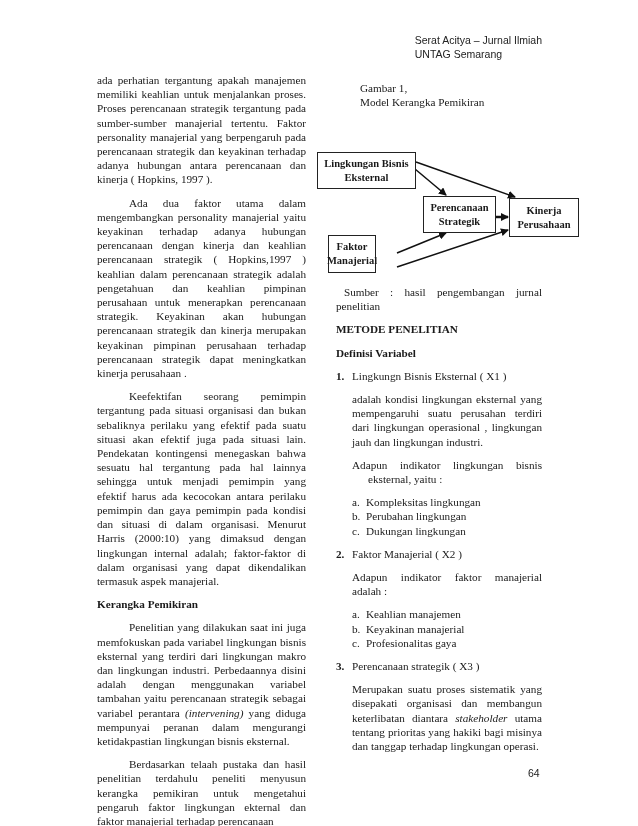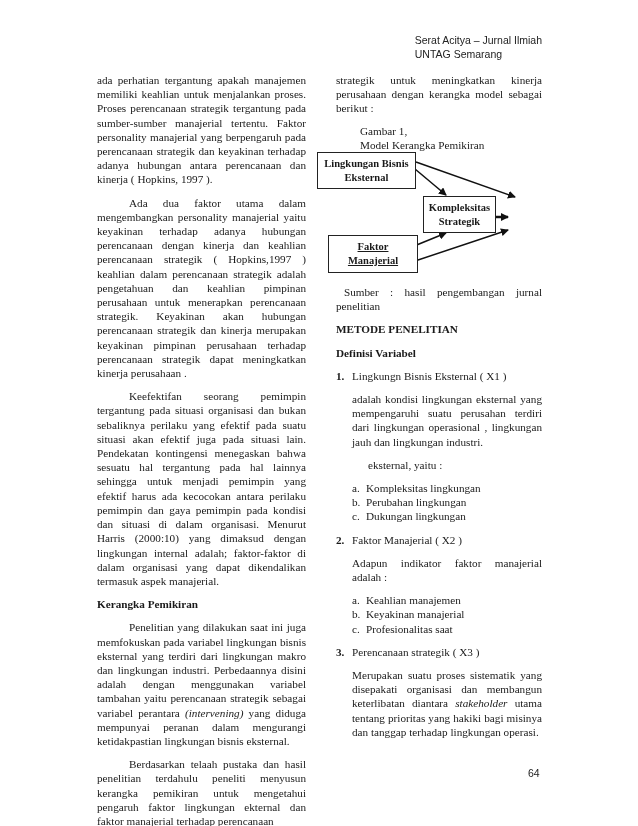--- a/index.html
+++ b/index.html
@@ -37,21 +37,20 @@
 <div class="col col-left">
   <p class="mb">ada perhatian tergantung apakah manajemen memiliki keahlian untuk menjalankan proses. Proses perencanaan strategik tergantung pada sumber-sumber manajerial tertentu. Faktor personality manajerial yang berpengaruh pada perencanaan strategik dan keyakinan terhadap adanya hubungan antara perencanaan dan kinerja ( Hopkins, 1997 ).</p>
   <p class="indent mb">Ada dua faktor utama dalam mengembangkan personality manajerial yaitu keyakinan terhadap adanya hubungan perencanaan dengan kinerja dan keahlian perencanaan strategik ( Hopkins,1997 ) keahlian dalam perencanaan strategik adalah pengetahuan dan keahlian pimpinan perusahaan untuk menerapkan perencanaan strategik. Keyakinan akan hubungan perencanaan strategik dan kinerja merupakan keyakinan pimpinan perusahaan terhadap perencanaan strategik dapat meningkatkan kinerja perusahaan .</p>
   <p class="indent mb">Keefektifan seorang pemimpin tergantung pada situasi organisasi dan bukan sebaliknya perilaku yang efektif pada suatu situasi akan efektif juga pada situasi lain. Pendekatan kontingensi menegaskan bahwa sesuatu hal tergantung pada hal lainnya sehingga untuk menjadi pemimpin yang efektif harus ada kecocokan antara perilaku pemimpin dan gaya pemimpin pada kondisi dan situasi di dalam organisasi. Menurut Harris (2000:10) yang dimaksud dengan lingkungan internal adalah; faktor-faktor di dalam organisasi yang dapat dikendalikan termasuk aspek manajerial.</p>
   <div class="heading">Kerangka Pemikiran</div>
   <p class="indent mb"><span>Penelitian yang dilakukan saat ini juga memfokuskan pada variabel lingkungan bisnis eksternal yang terdiri dari lingkungan makro dan lingkungan industri. Perbedaannya disini adalah dengan menggunakan variabel tambahan yaitu perencanaan strategik sebagai variabel perantara </span><i>(intervening)</i><span> yang diduga mempunyai peranan dalam mengurangi ketidakpastian lingkungan bisnis eksternal.</span></p>
   <p class="indent">Berdasarkan telaah pustaka dan hasil penelitian terdahulu peneliti menyusun kerangka pemikiran untuk mengetahui pengaruh faktor lingkungan ekternal dan faktor manajerial terhadap perencanaan</p>
 </div>
 
 <div class="col col-right">
-  <p>strategik untuk meningkatkan kinerja perusahaan dengan kerangka model sebagai berikut :</p>
   <div class="fig-caption">
     <div>Gambar 1,</div>
     <div>Model Kerangka Pemikiran</div>
   </div>
 </div>
 
 <div class="diagram">
   <svg width="300" height="135" style="position:absolute;left:0;top:0;">
     <defs>
       <marker id="ah" markerWidth="8" markerHeight="8" refX="7" refY="4" orient="auto" markerUnits="userSpaceOnUse">
@@ -67,41 +66,46 @@
 
     <line x1="92" y1="108" x2="141" y2="88" stroke="#111" stroke-width="1.5" marker-end="url(#ah)"></line>
 
     <line x1="92" y1="122" x2="203" y2="85" stroke="#111" stroke-width="1.5" marker-end="url(#ah)"></line>
   </svg>
   <div class="dbox" style="left:12px;top:7px;width:99px;height:37px;text-align:center;">
     <div>Lingkungan Bisnis</div>
     <div>Eksternal</div>
   </div>
   <div class="dbox" style="left:118px;top:51px;width:73px;height:37px;">
-    <div>Kompleksitas</div>
+    <div>Perencanaan</div>
     <div>Strategik</div>
   </div>
-  <div class="dbox" style="left:23px;top:90px;width:90px;height:38px;text-decoration:underline;">
+  <div class="dbox" style="left:204px;top:53px;width:70px;height:39px;">
+    <div>Kinerja</div>
+    <div>Perusahaan</div>
+  </div>
+  <div class="dbox" style="left:23px;top:90px;width:48px;height:38px;">
     <div>Faktor</div>
     <div>Manajerial</div>
   </div>
 </div>
 
 <div class="col" style="left:336px; top:285px; width:206px;">
   <p class="mb" style="text-indent:8px;">Sumber : hasil pengembangan jurnal penelitian</p>
   <div class="heading">METODE PENELITIAN</div>
   <div class="heading">Definisi Variabel</div>
 
   <div class="num-item">
     <span class="num">1.</span>
     <span>Lingkungn Bisnis Eksternal ( X1 )</span>
   </div>
   <div class="sub">
     <p>adalah kondisi lingkungan eksternal yang mempengaruhi suatu perusahan terdiri dari lingkungan operasional , lingkungan jauh dan lingkungan industri.</p>
     <p style="margin-bottom:9px;">
+      <span style="display:block;text-align:justify;text-align-last:justify;">Adapun indikator lingkungan bisnis</span>
       <span style="display:block;padding-left:16px;">eksternal, yaitu :</span>
     </p>
     <ul>
       <li>
           <span class="ltr">a.</span>
           <span>Kompleksitas lingkungan</span>
         </li>
       <li>
           <span class="ltr">b.</span>
           <span>Perubahan lingkungan</span>
@@ -123,21 +127,21 @@
       <li>
           <span class="ltr">a.</span>
           <span>Keahlian manajemen</span>
         </li>
       <li>
           <span class="ltr">b.</span>
           <span>Keyakinan manajerial</span>
         </li>
       <li>
           <span class="ltr">c.</span>
-          <span>Profesionalitas saat</span>
+          <span>Profesionalitas gaya</span>
         </li>
     </ul>
   </div>
 
   <div class="num-item">
     <span class="num">3.</span>
     <span>Perencanaan strategik ( X3 )</span>
   </div>
   <div class="sub">
     <p><span>Merupakan suatu proses sistematik yang disepakati organisasi dan membangun keterlibatan diantara </span><i>stakeholder</i><span> utama tentang prioritas yang hakiki bagi misinya dan tanggap terhadap lingkungan operasi.</span></p>

